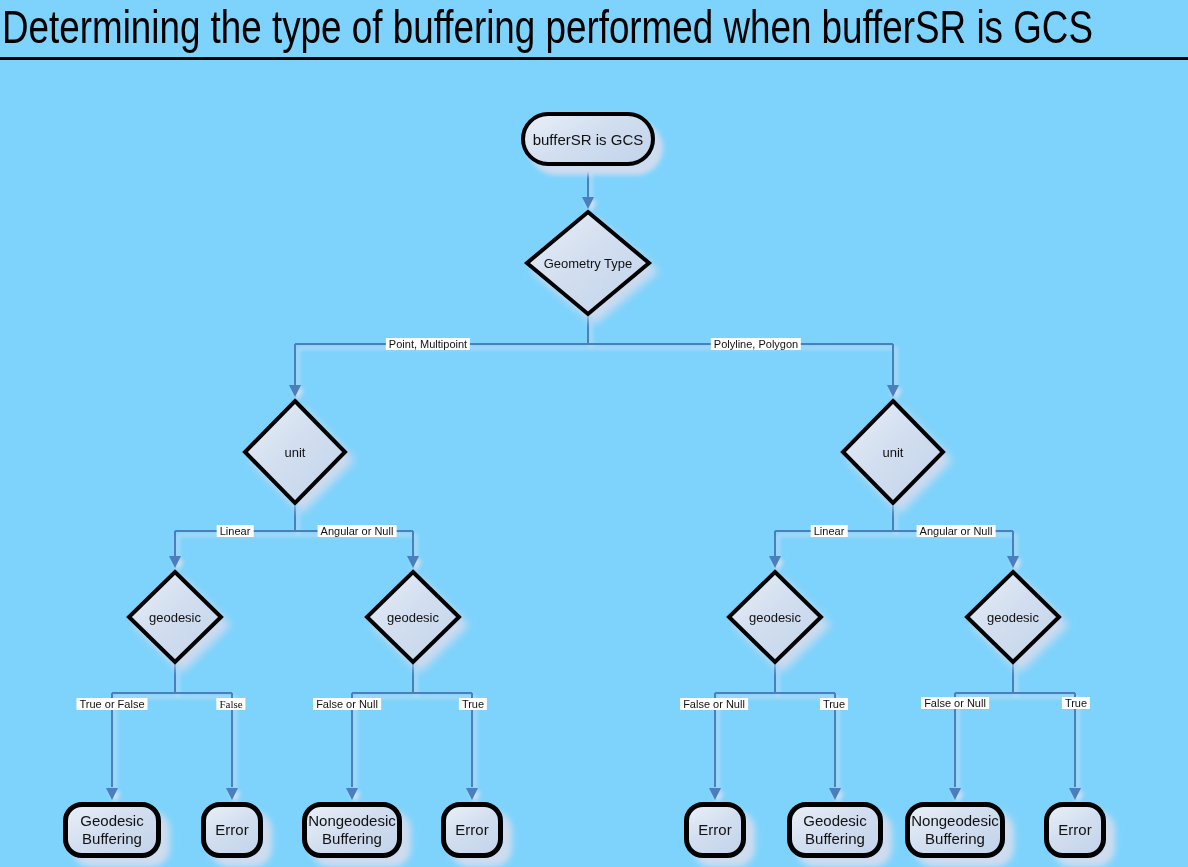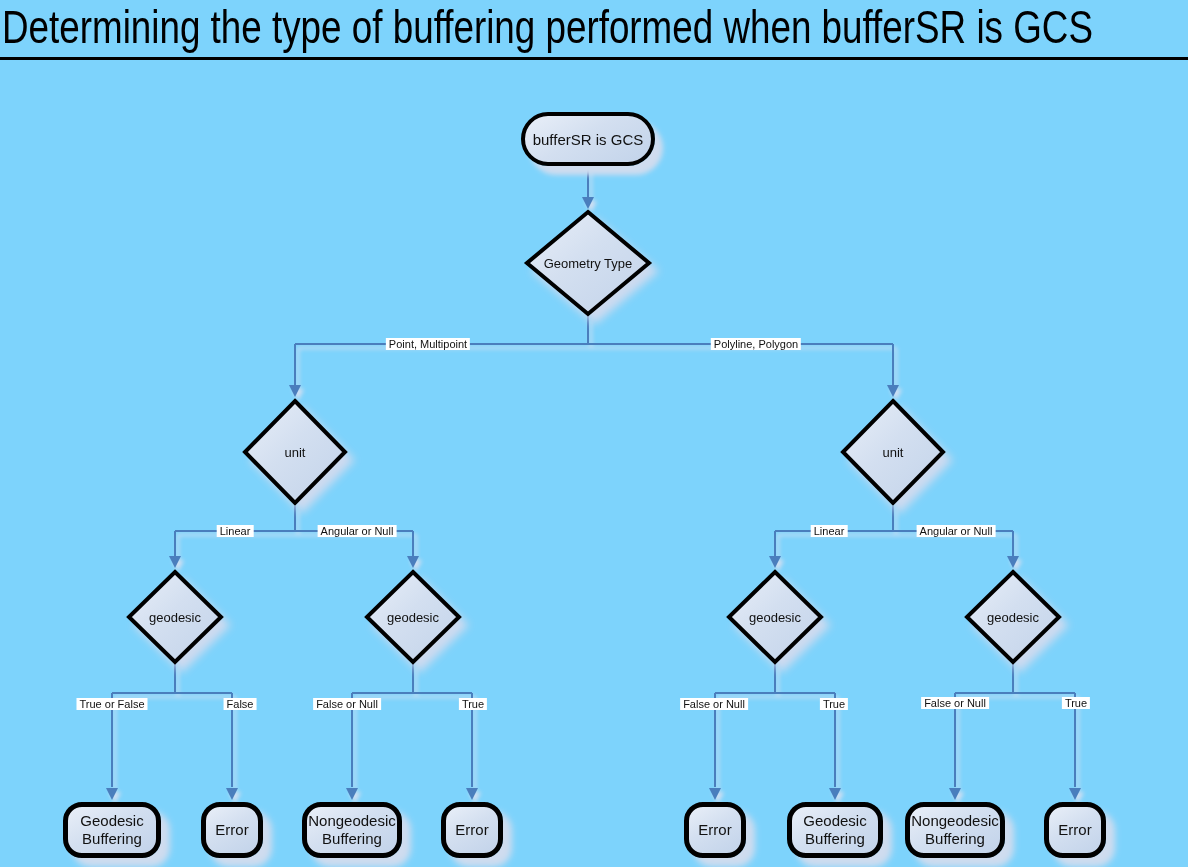--- a/index.html
+++ b/index.html
@@ -122,21 +122,21 @@
 
   <div class="edge-label" style="left:428px; top:344px;">Point, Multipoint</div>
   <div class="edge-label" style="left:756px; top:344px;">Polyline, Polygon</div>
 
   <div class="edge-label" style="left:235px; top:531px;">Linear</div>
   <div class="edge-label" style="left:357px; top:531px;">Angular or Null</div>
   <div class="edge-label" style="left:829px; top:531px;">Linear</div>
   <div class="edge-label" style="left:956px; top:531px;">Angular or Null</div>
 
   <div class="edge-label" style="left:112px; top:704px;">True or False</div>
-  <div class="edge-label" style="left:240px; top:704px;">False</div>
+  <div class="edge-label" style="left:231px; top:704px;font-family:Liberation Serif, serif;">False</div>
   <div class="edge-label" style="left:347px; top:704px;">False or Null</div>
   <div class="edge-label" style="left:473px; top:704px;">True</div>
   <div class="edge-label" style="left:714px; top:704px;">False or Null</div>
   <div class="edge-label" style="left:834px; top:704px;">True</div>
   <div class="edge-label" style="left:955px; top:703px;">False or Null</div>
   <div class="edge-label" style="left:1076px; top:703px;">True</div>
 
   <div class="node-stadium" style="left:521px; top:112px; width:134px; height:54px;">
     <span>bufferSR is GCS</span>
   </div>

